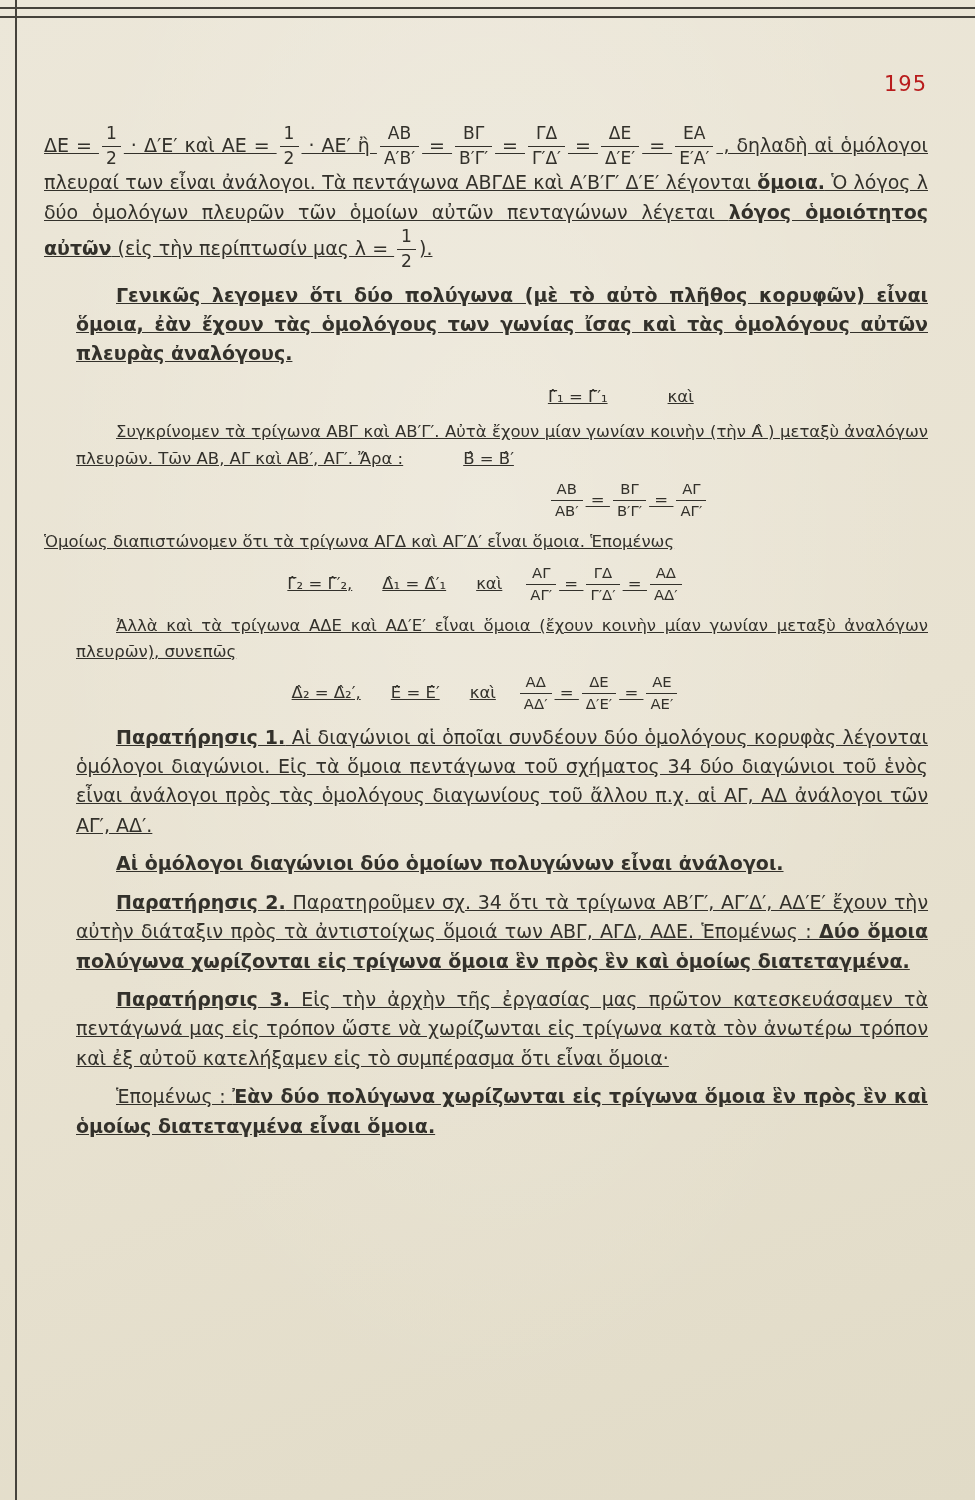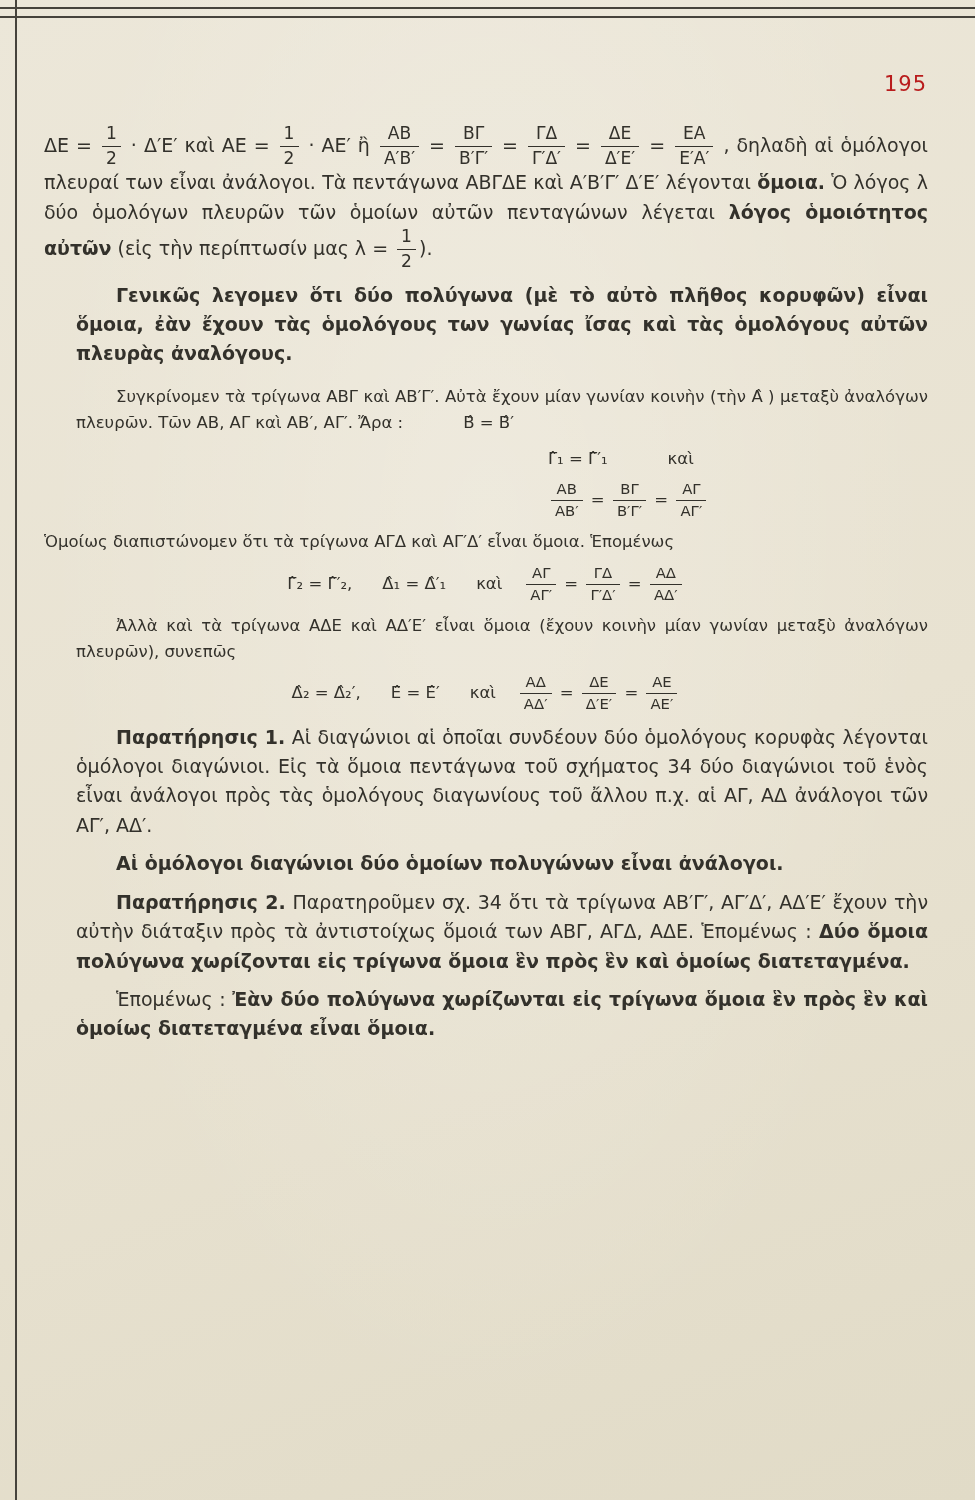--- a/index.html
+++ b/index.html
@@ -9,21 +9,21 @@
       radial-gradient(ellipse at 50% 35%, rgba(255,255,255,0.22), rgba(0,0,0,0) 65%),
       linear-gradient(160deg,#ece7d9 0%,#e8e2d1 55%,#e1dbc7 100%);
     font-family:"DejaVu Sans",sans-serif;
     color:#33312b;
   }
   .frame-top{position:absolute;top:7px;left:0;width:100%;height:7px;
     border-top:2px solid #46433c;border-bottom:2px solid #46433c;}
   .frame-left{position:absolute;top:0;left:15px;width:2px;height:100%;background:#46433c;}
   .page-number{position:absolute;top:72px;right:48px;font-size:21px;color:#b91c1c;letter-spacing:1px;}
   .content{position:absolute;top:124px;left:44px;width:884px;}
-  p{margin:0 0 9px;}
+  p{margin:0 0 9px;text-decoration:underline;}
   .just{text-align:justify;}
   .main{font-size:19px;line-height:1.55;}
   .small{font-size:16.5px;line-height:1.6;}
   .indent{text-indent:40px;margin-left:32px;}
   .b{font-weight:bold;}
   .f-right{padding-left:57%;}
   .f-center{text-align:center;}
   .fline{margin:4px 0 9px;}
   .mb-lg{margin-bottom:15px;}
   .frac{display:inline-block;vertical-align:middle;text-align:center;margin:0 3px;font-size:0.9em;line-height:1.15;}
@@ -33,24 +33,25 @@
 </head>
 <body>
 
 <div class="frame-top"></div>
 <div class="frame-left"></div>
 <div class="page-number">195</div>
 
 <div class="content">
   <p class="main just"><span>ΔΕ = </span><span class="frac"><span class="num">1</span><span class="den">2</span></span><span> · Δ′Ε′  καὶ  ΑΕ = </span><span class="frac"><span class="num">1</span><span class="den">2</span></span><span> · ΑΕ′  ἢ  </span><span class="frac"><span class="num">ΑΒ</span><span class="den">Α′Β′</span></span><span> = </span><span class="frac"><span class="num">ΒΓ</span><span class="den">Β′Γ′</span></span><span> = </span><span class="frac"><span class="num">ΓΔ</span><span class="den">Γ′Δ′</span></span><span> = </span><span class="frac"><span class="num">ΔΕ</span><span class="den">Δ′Ε′</span></span><span> = </span><span class="frac"><span class="num">ΕΑ</span><span class="den">Ε′Α′</span></span><span> , δηλαδὴ αἱ ὁμόλογοι πλευραί των εἶναι ἀνάλογοι. Τὰ πεντάγωνα ΑΒΓΔΕ καὶ Α′Β′Γ′ Δ′Ε′ λέγονται </span><span class="b">ὅμοια.</span><span> Ὁ λόγος λ δύο ὁμολόγων πλευρῶν τῶν ὁμοίων αὐτῶν πενταγώνων λέγεται </span><span class="b">λόγος ὁμοιότητος αὐτῶν</span><span> (εἰς τὴν περίπτωσίν μας λ = </span><span class="frac"><span class="num">1</span><span class="den">2</span></span><span>).</span></p>
   <p class="main just indent mb-lg"><span class="b">Γενικῶς λεγομεν ὅτι δύο πολύγωνα (μὲ τὸ αὐτὸ πλῆθος κορυφῶν) εἶναι ὅμοια, ἐὰν ἔχουν τὰς ὁμολόγους των γωνίας ἴσας καὶ τὰς ὁμολόγους αὐτῶν πλευρὰς ἀναλόγους.</span></p>
+  <p class="small f-right fline"><span>Γ̂₁ = Γ̂′₁</span><span style="margin-left: 60px;">καὶ</span></p>
   <p class="small just indent"><span>Συγκρίνομεν τὰ τρίγωνα ΑΒΓ καὶ ΑΒ′Γ′. Αὐτὰ ἔχουν μίαν γωνίαν κοινὴν (τὴν Α̂ ) μεταξὺ ἀναλόγων πλευρῶν. Τῶν ΑΒ, ΑΓ καὶ ΑΒ′, ΑΓ′. Ἄρα :</span><span style="margin-left: 60px;">Β̂ = Β̂′</span></p>
-  <p class="small f-right fline"><span>Γ̂₁ = Γ̂′₁</span><span style="margin-left: 60px;">καὶ</span></p>
   <p class="small f-right fline"><span class="frac"><span class="num">ΑΒ</span><span class="den">ΑΒ′</span></span><span> = </span><span class="frac"><span class="num">ΒΓ</span><span class="den">Β′Γ′</span></span><span> = </span><span class="frac"><span class="num">ΑΓ</span><span class="den">ΑΓ′</span></span></p>
   <p class="small just"><span>Ὁμοίως διαπιστώνομεν ὅτι τὰ τρίγωνα ΑΓΔ καὶ ΑΓ′Δ′ εἶναι ὅμοια. Ἑπομένως</span></p>
   <p class="small f-center fline"><span>Γ̂₂ = Γ̂′₂,</span><span style="margin-left: 30px;">Δ̂₁ = Δ̂′₁</span><span style="margin-left: 30px;">καὶ</span><span class="frac" style="margin-left: 24px;"><span class="num">ΑΓ</span><span class="den">ΑΓ′</span></span><span> = </span><span class="frac"><span class="num">ΓΔ</span><span class="den">Γ′Δ′</span></span><span> = </span><span class="frac"><span class="num">ΑΔ</span><span class="den">ΑΔ′</span></span></p>
   <p class="small just indent"><span>Ἀλλὰ καὶ τὰ τρίγωνα ΑΔΕ καὶ ΑΔ′Ε′ εἶναι ὅμοια (ἔχουν κοινὴν μίαν γωνίαν μεταξὺ ἀναλόγων πλευρῶν), συνεπῶς</span></p>
   <p class="small f-center fline"><span>Δ̂₂ = Δ̂₂′,</span><span style="margin-left: 30px;">Ε̂ = Ε̂′</span><span style="margin-left: 30px;">καὶ</span><span class="frac" style="margin-left: 24px;"><span class="num">ΑΔ</span><span class="den">ΑΔ′</span></span><span> = </span><span class="frac"><span class="num">ΔΕ</span><span class="den">Δ′Ε′</span></span><span> = </span><span class="frac"><span class="num">ΑΕ</span><span class="den">ΑΕ′</span></span></p>
   <p class="main just indent"><span class="b">Παρατήρησις 1.</span><span> Αἱ διαγώνιοι αἱ ὁποῖαι συνδέουν δύο ὁμολόγους κορυφὰς λέγονται ὁμόλογοι διαγώνιοι. Εἰς τὰ ὅμοια πεντάγωνα τοῦ σχήματος 34 δύο διαγώνιοι τοῦ ἑνὸς εἶναι ἀνάλογοι πρὸς τὰς ὁμολόγους διαγωνίους τοῦ ἄλλου π.χ. αἱ ΑΓ, ΑΔ ἀνάλογοι τῶν ΑΓ′, ΑΔ′.</span></p>
   <p class="main just indent"><span class="b">Αἱ ὁμόλογοι διαγώνιοι δύο ὁμοίων πολυγώνων εἶναι ἀνάλογοι.</span></p>
   <p class="main just indent"><span class="b">Παρατήρησις 2.</span><span> Παρατηροῦμεν σχ. 34 ὅτι τὰ τρίγωνα ΑΒ′Γ′, ΑΓ′Δ′, ΑΔ′Ε′ ἔχουν τὴν αὐτὴν διάταξιν πρὸς τὰ ἀντιστοίχως ὅμοιά των ΑΒΓ, ΑΓΔ, ΑΔΕ. Ἑπομένως : </span><span class="b">Δύο ὅμοια πολύγωνα χωρίζονται εἰς τρίγωνα ὅμοια ἓν πρὸς ἓν καὶ ὁμοίως διατεταγμένα.</span></p>
+  <p class="main just indent"><span class="b">Παρατήρησις 3.</span><span> Εἰς τὴν ἀρχὴν τῆς ἐργασίας μας πρῶτον κατεσκευάσαμεν τὰ πεντάγωνά μας εἰς τρόπον ὥστε νὰ χωρίζωνται εἰς τρίγωνα κατὰ τὸν ἀνωτέρω τρόπον καὶ ἐξ αὐτοῦ κατελήξαμεν εἰς τὸ συμπέρασμα ὅτι εἶναι ὅμοια·</span></p>
   <p class="main just indent"><span>Ἑπομένως : </span><span class="b">Ἐὰν δύο πολύγωνα χωρίζωνται εἰς τρίγωνα ὅμοια ἓν πρὸς ἓν καὶ ὁμοίως διατεταγμένα εἶναι ὅμοια.</span></p>
 </div>
 
 </body></html>

